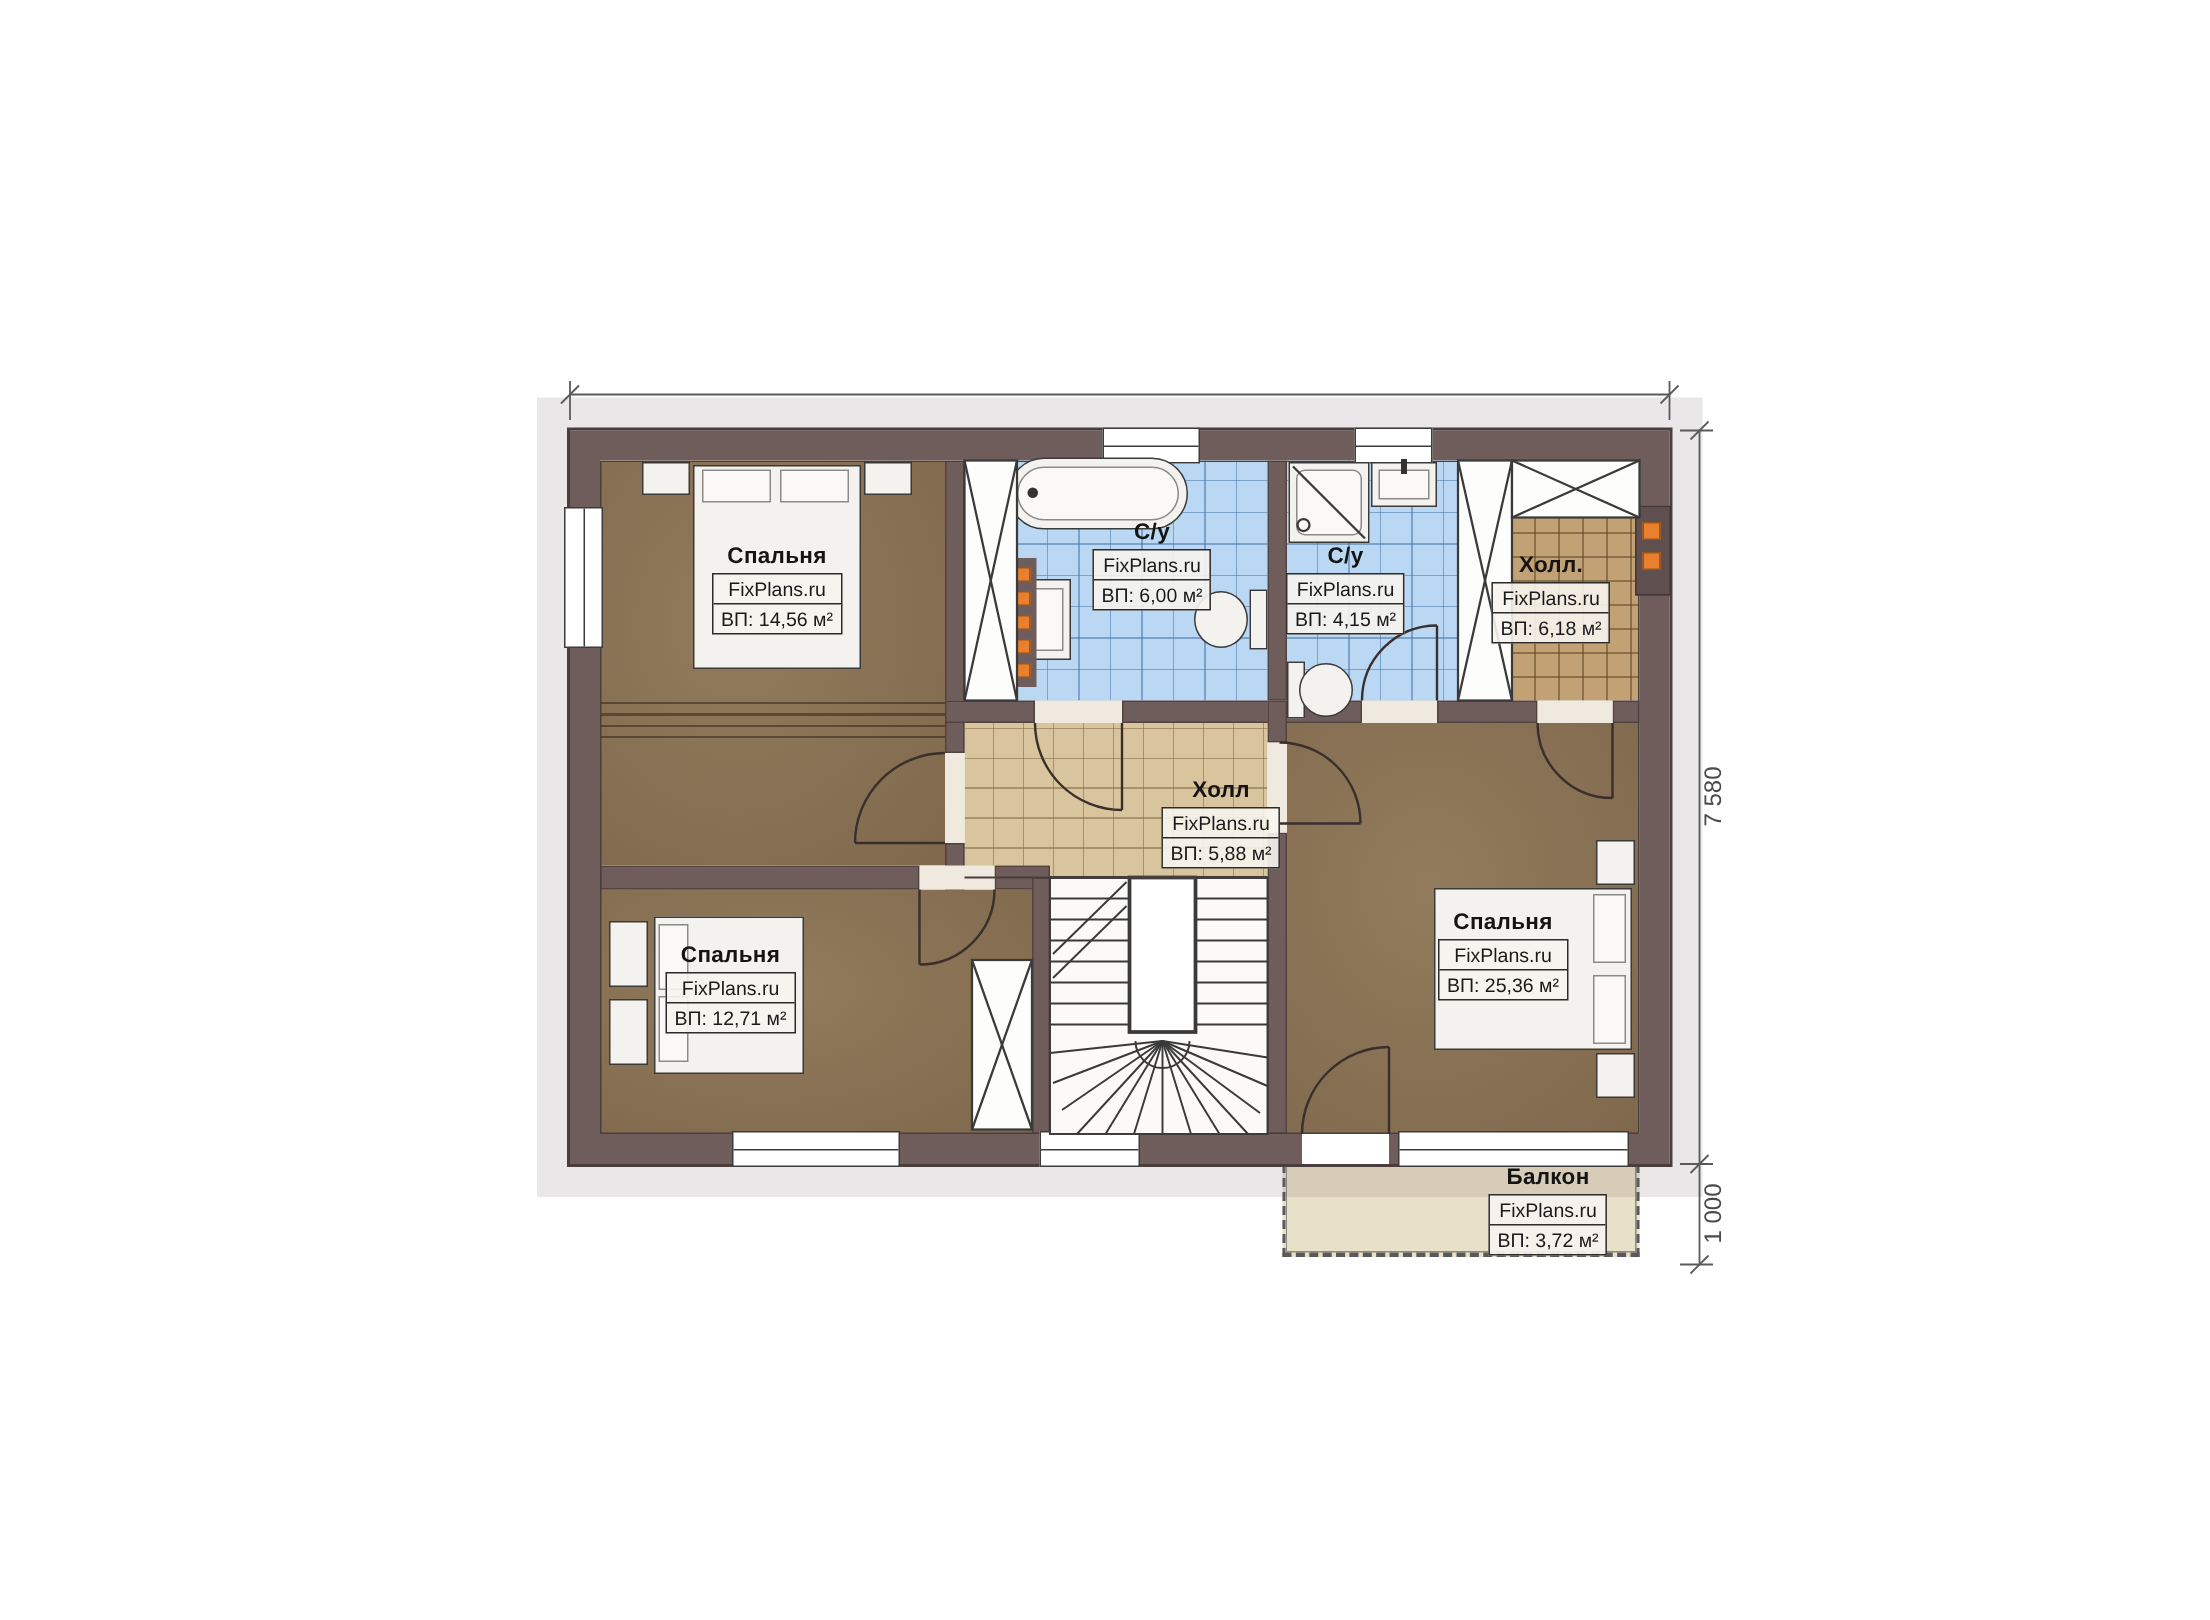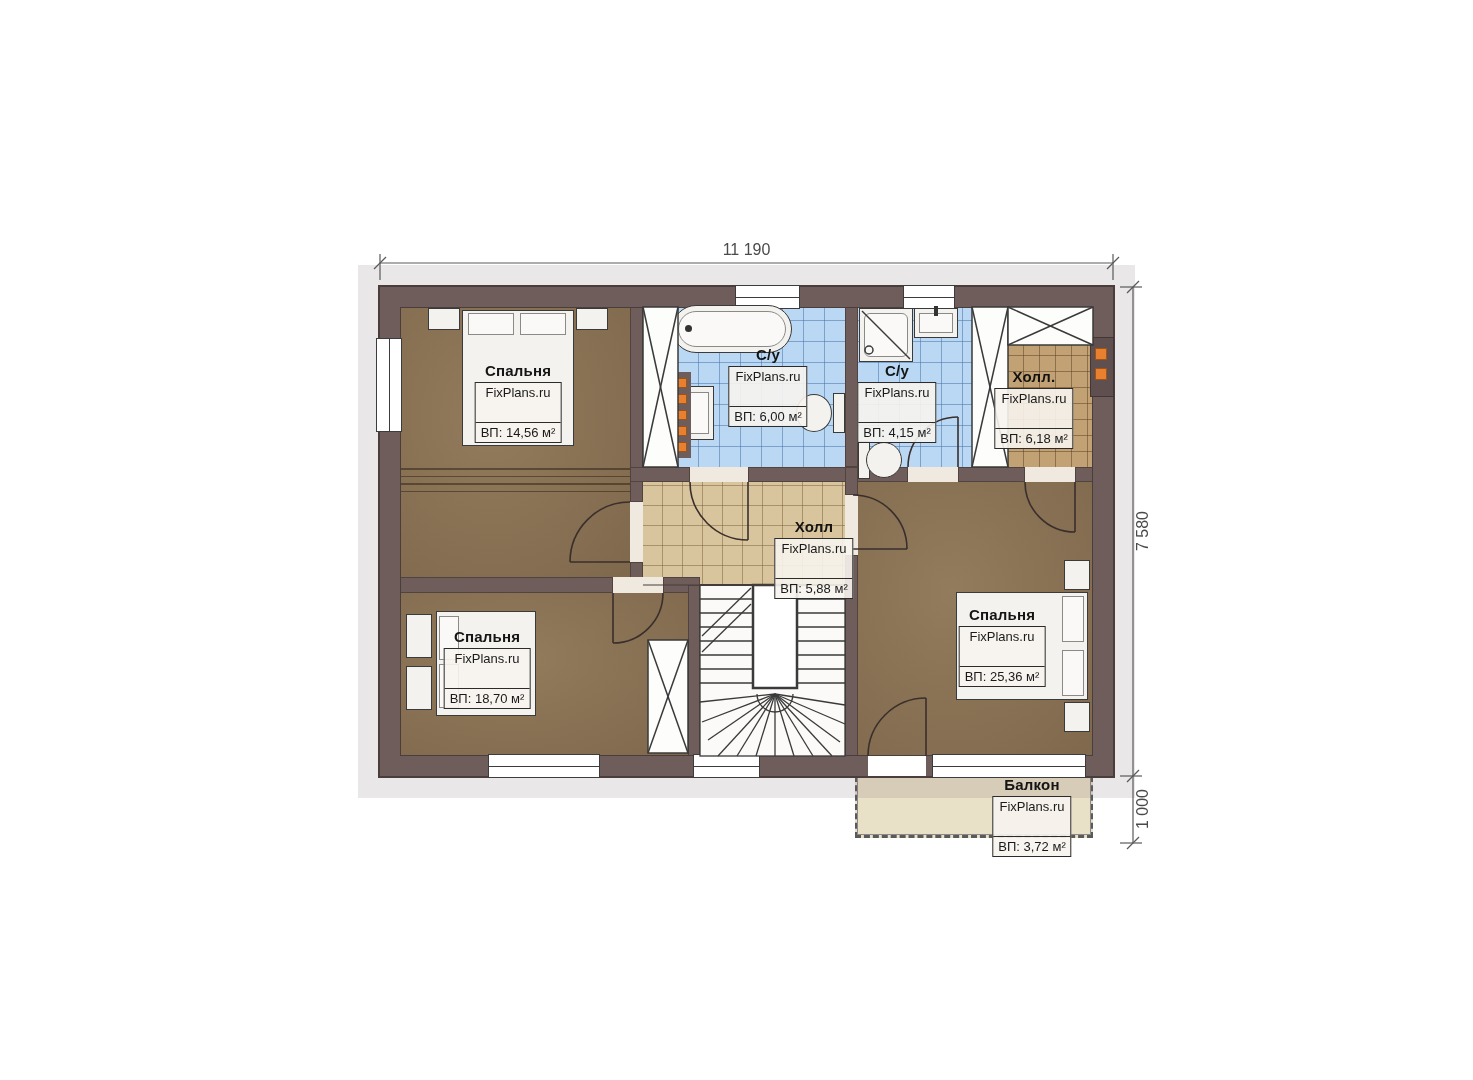--- a/index.html
+++ b/index.html
@@ -35,21 +35,21 @@
   .furn{background:#f4f2ee;border:1.5px solid #3a3a3a;}
   .furn-inner{background:#faf9f7;border:1px solid #8a8a86;}
   .stripes{background:repeating-linear-gradient(180deg, transparent 0 6px, rgba(40,30,18,0.5) 6px 7.5px);}
   .orange{background:#e8802f;border:1px solid #9c5517;}
   .chimney{background:#5f4f4e;box-shadow:inset 0 0 0 1px #433636;}
   
   .room-label{position:absolute;transform:translateX(-50%);z-index:40;text-align:center;}
   .room-name{font-size:15px;font-weight:bold;color:#141414;white-space:nowrap;letter-spacing:0.2px;}
   .label-box{margin-top:3px;background:rgba(247,244,238,0.9);border:1.5px solid #2b2b2b;display:inline-block;}
   .label-row{font-size:13px;color:#1a1a1a;padding:1px 5px;white-space:nowrap;line-height:17px;}
-  .label-row + .label-row{border-top:1.5px solid #2b2b2b;margin-top:20px;}
+  .label-row + .label-row{border-top:1.5px solid #2b2b2b;}
   .dim-text{position:absolute;font-size:16px;color:#4a4a4a;z-index:45;text-align:center;}
   .rot{transform:rotate(-90deg);transform-origin:center;}
   svg.overlay{position:absolute;left:0;top:0;z-index:30;pointer-events:none;}
   .z1{z-index:1}.z2{z-index:5}.z3{z-index:10}.z4{z-index:20}
 </style>
 </head>
 <body>
 
 <div class="page">
 
@@ -276,37 +276,36 @@
     <div class="label-box">
       <div class="label-row">FixPlans.ru</div>
       <div class="label-row">ВП: 5,88 м²</div>
     </div>
   </div>
 
   <div class="room-label" style="left:487px;top:628px;">
     <div class="room-name">Спальня</div>
     <div class="label-box">
       <div class="label-row">FixPlans.ru</div>
-      <div class="label-row">ВП: 18,70 м²</div>
+      <div class="label-row">ВП: 12,71 м²</div>
     </div>
   </div>
 
   <div class="room-label" style="left:1002px;top:606px;">
     <div class="room-name">Спальня</div>
     <div class="label-box">
       <div class="label-row">FixPlans.ru</div>
       <div class="label-row">ВП: 25,36 м²</div>
     </div>
   </div>
 
   <div class="room-label" style="left:1032px;top:776px;">
     <div class="room-name">Балкон</div>
     <div class="label-box">
       <div class="label-row">FixPlans.ru</div>
       <div class="label-row">ВП: 3,72 м²</div>
     </div>
   </div>
 
-  <div class="dim-text" style="left:380px;top:241px;width:733px;">11 190</div>
   <div class="dim-text rot" style="left:1113px;top:521px;width:62px;height:20px;">7 580</div>
   <div class="dim-text rot" style="left:1113px;top:799px;width:62px;height:20px;">1 000</div>
 
 </div>
 
 </body></html>

